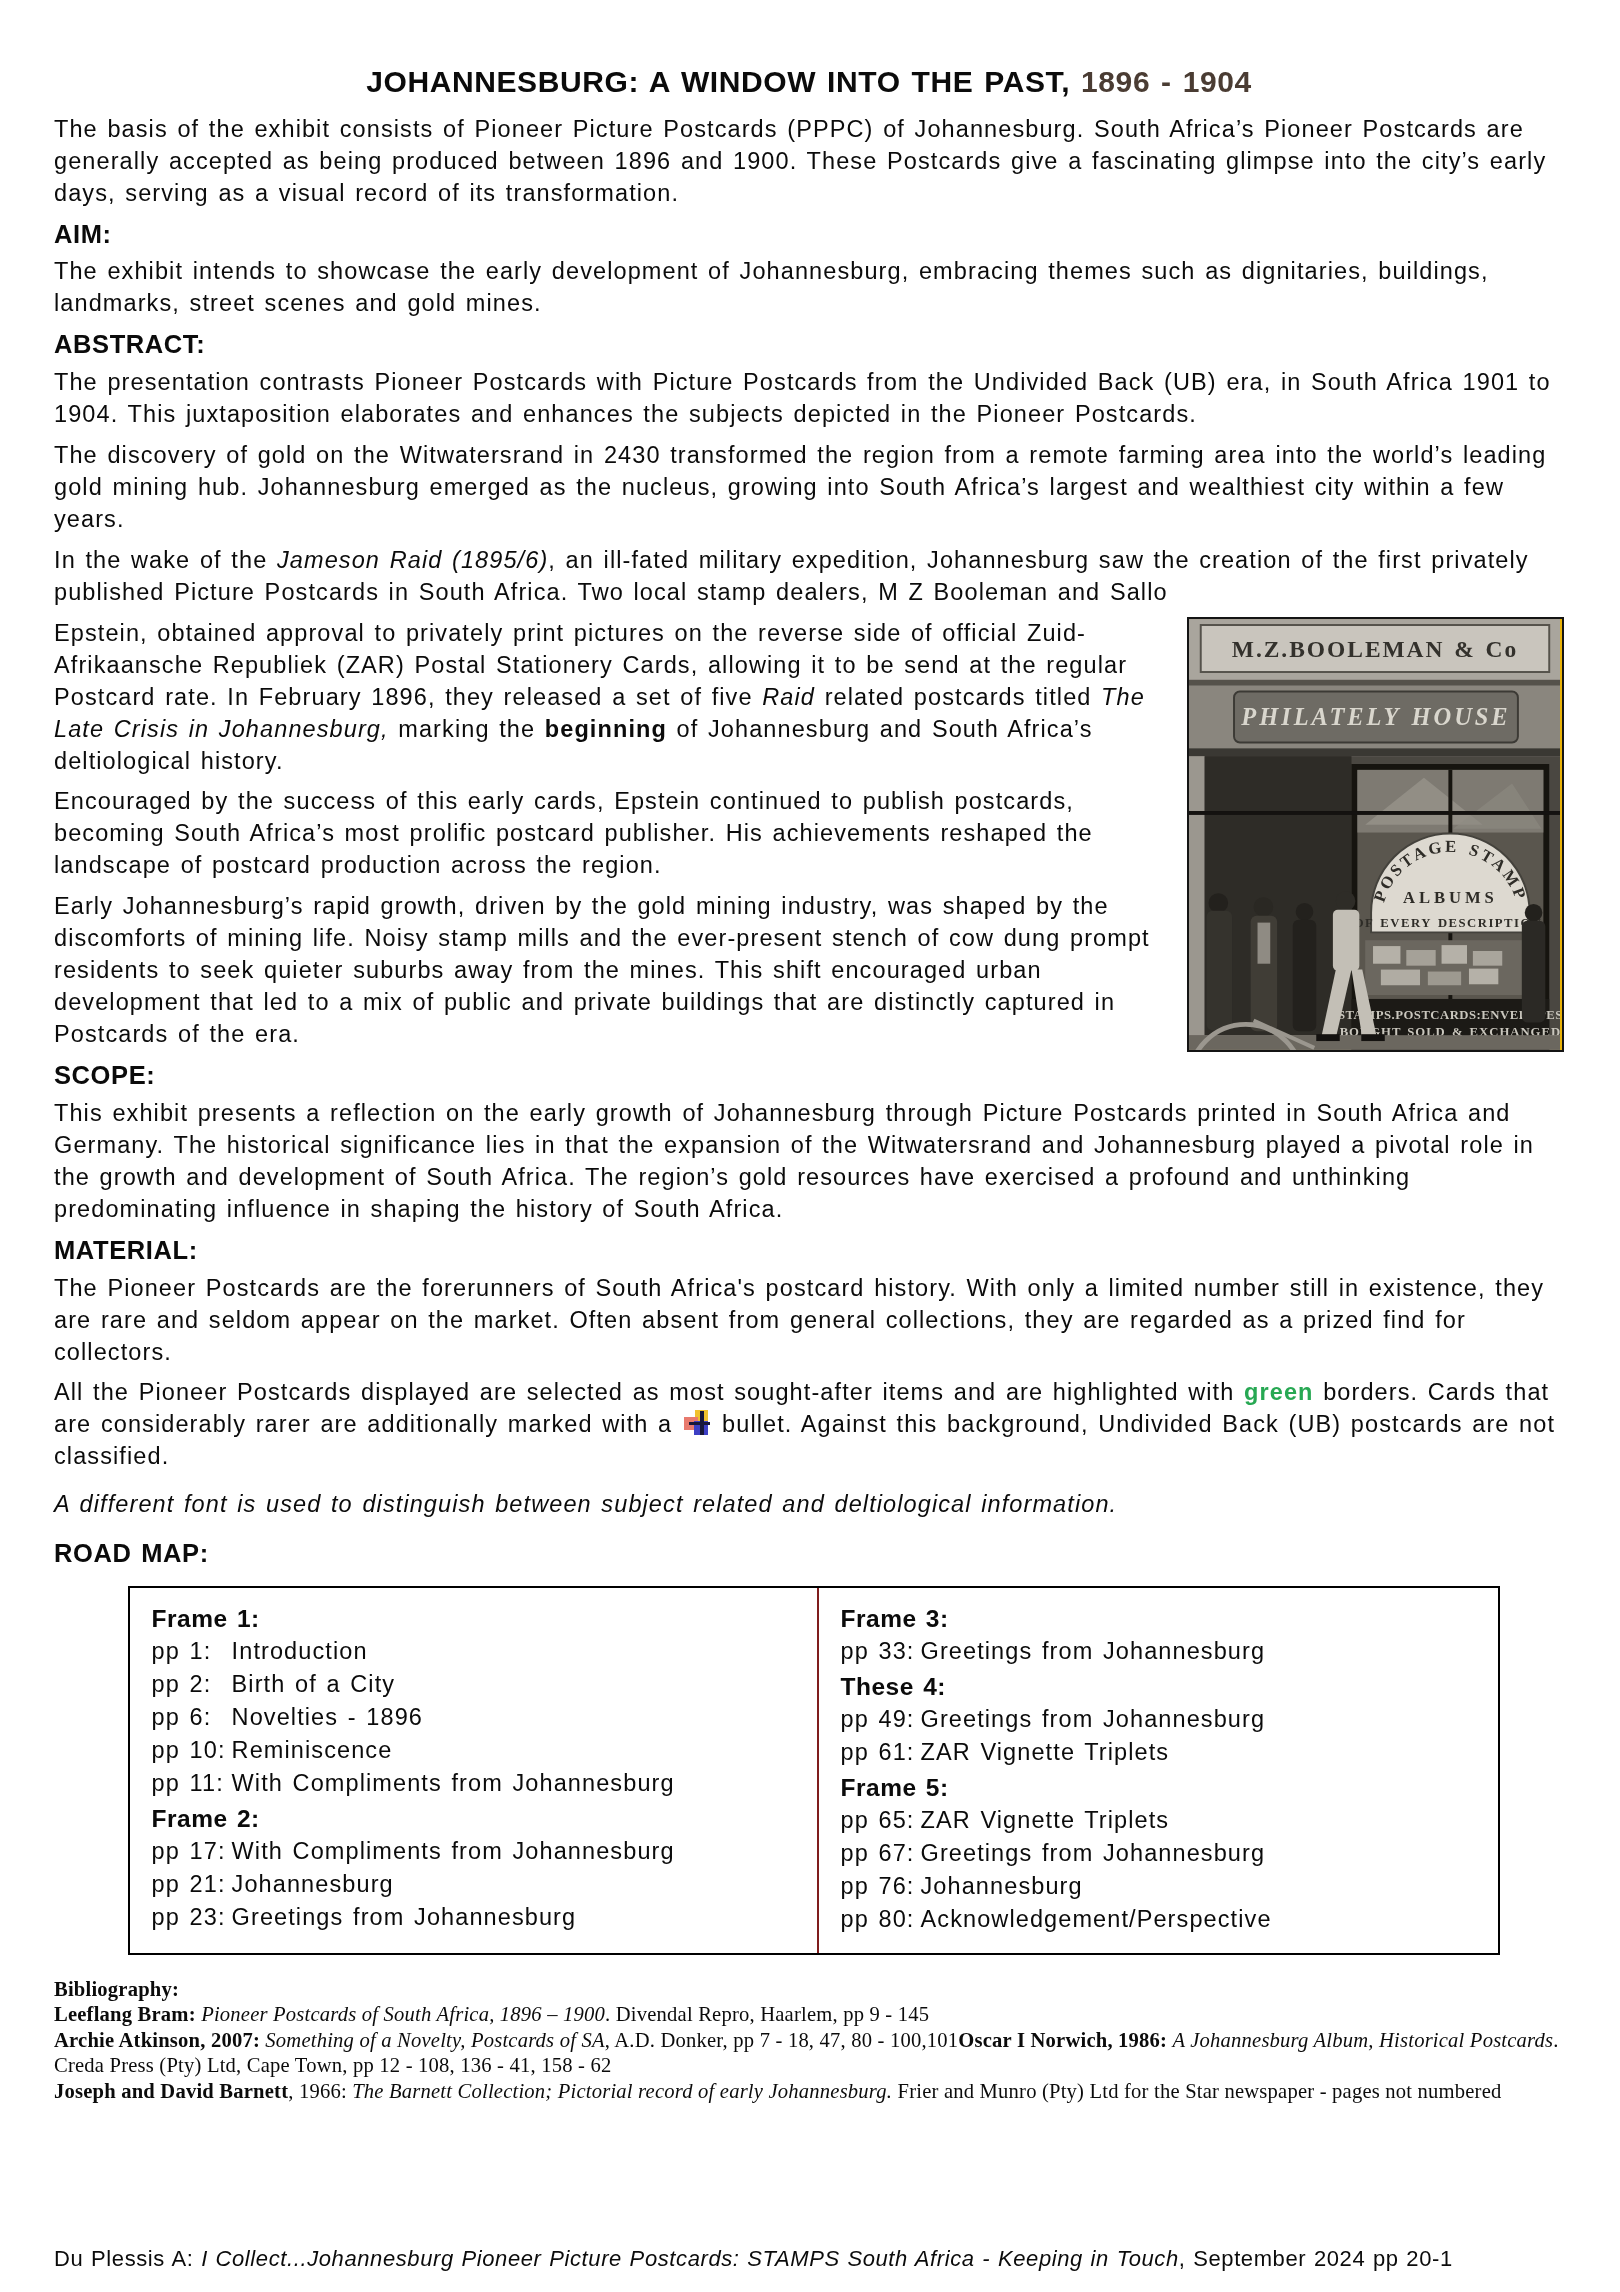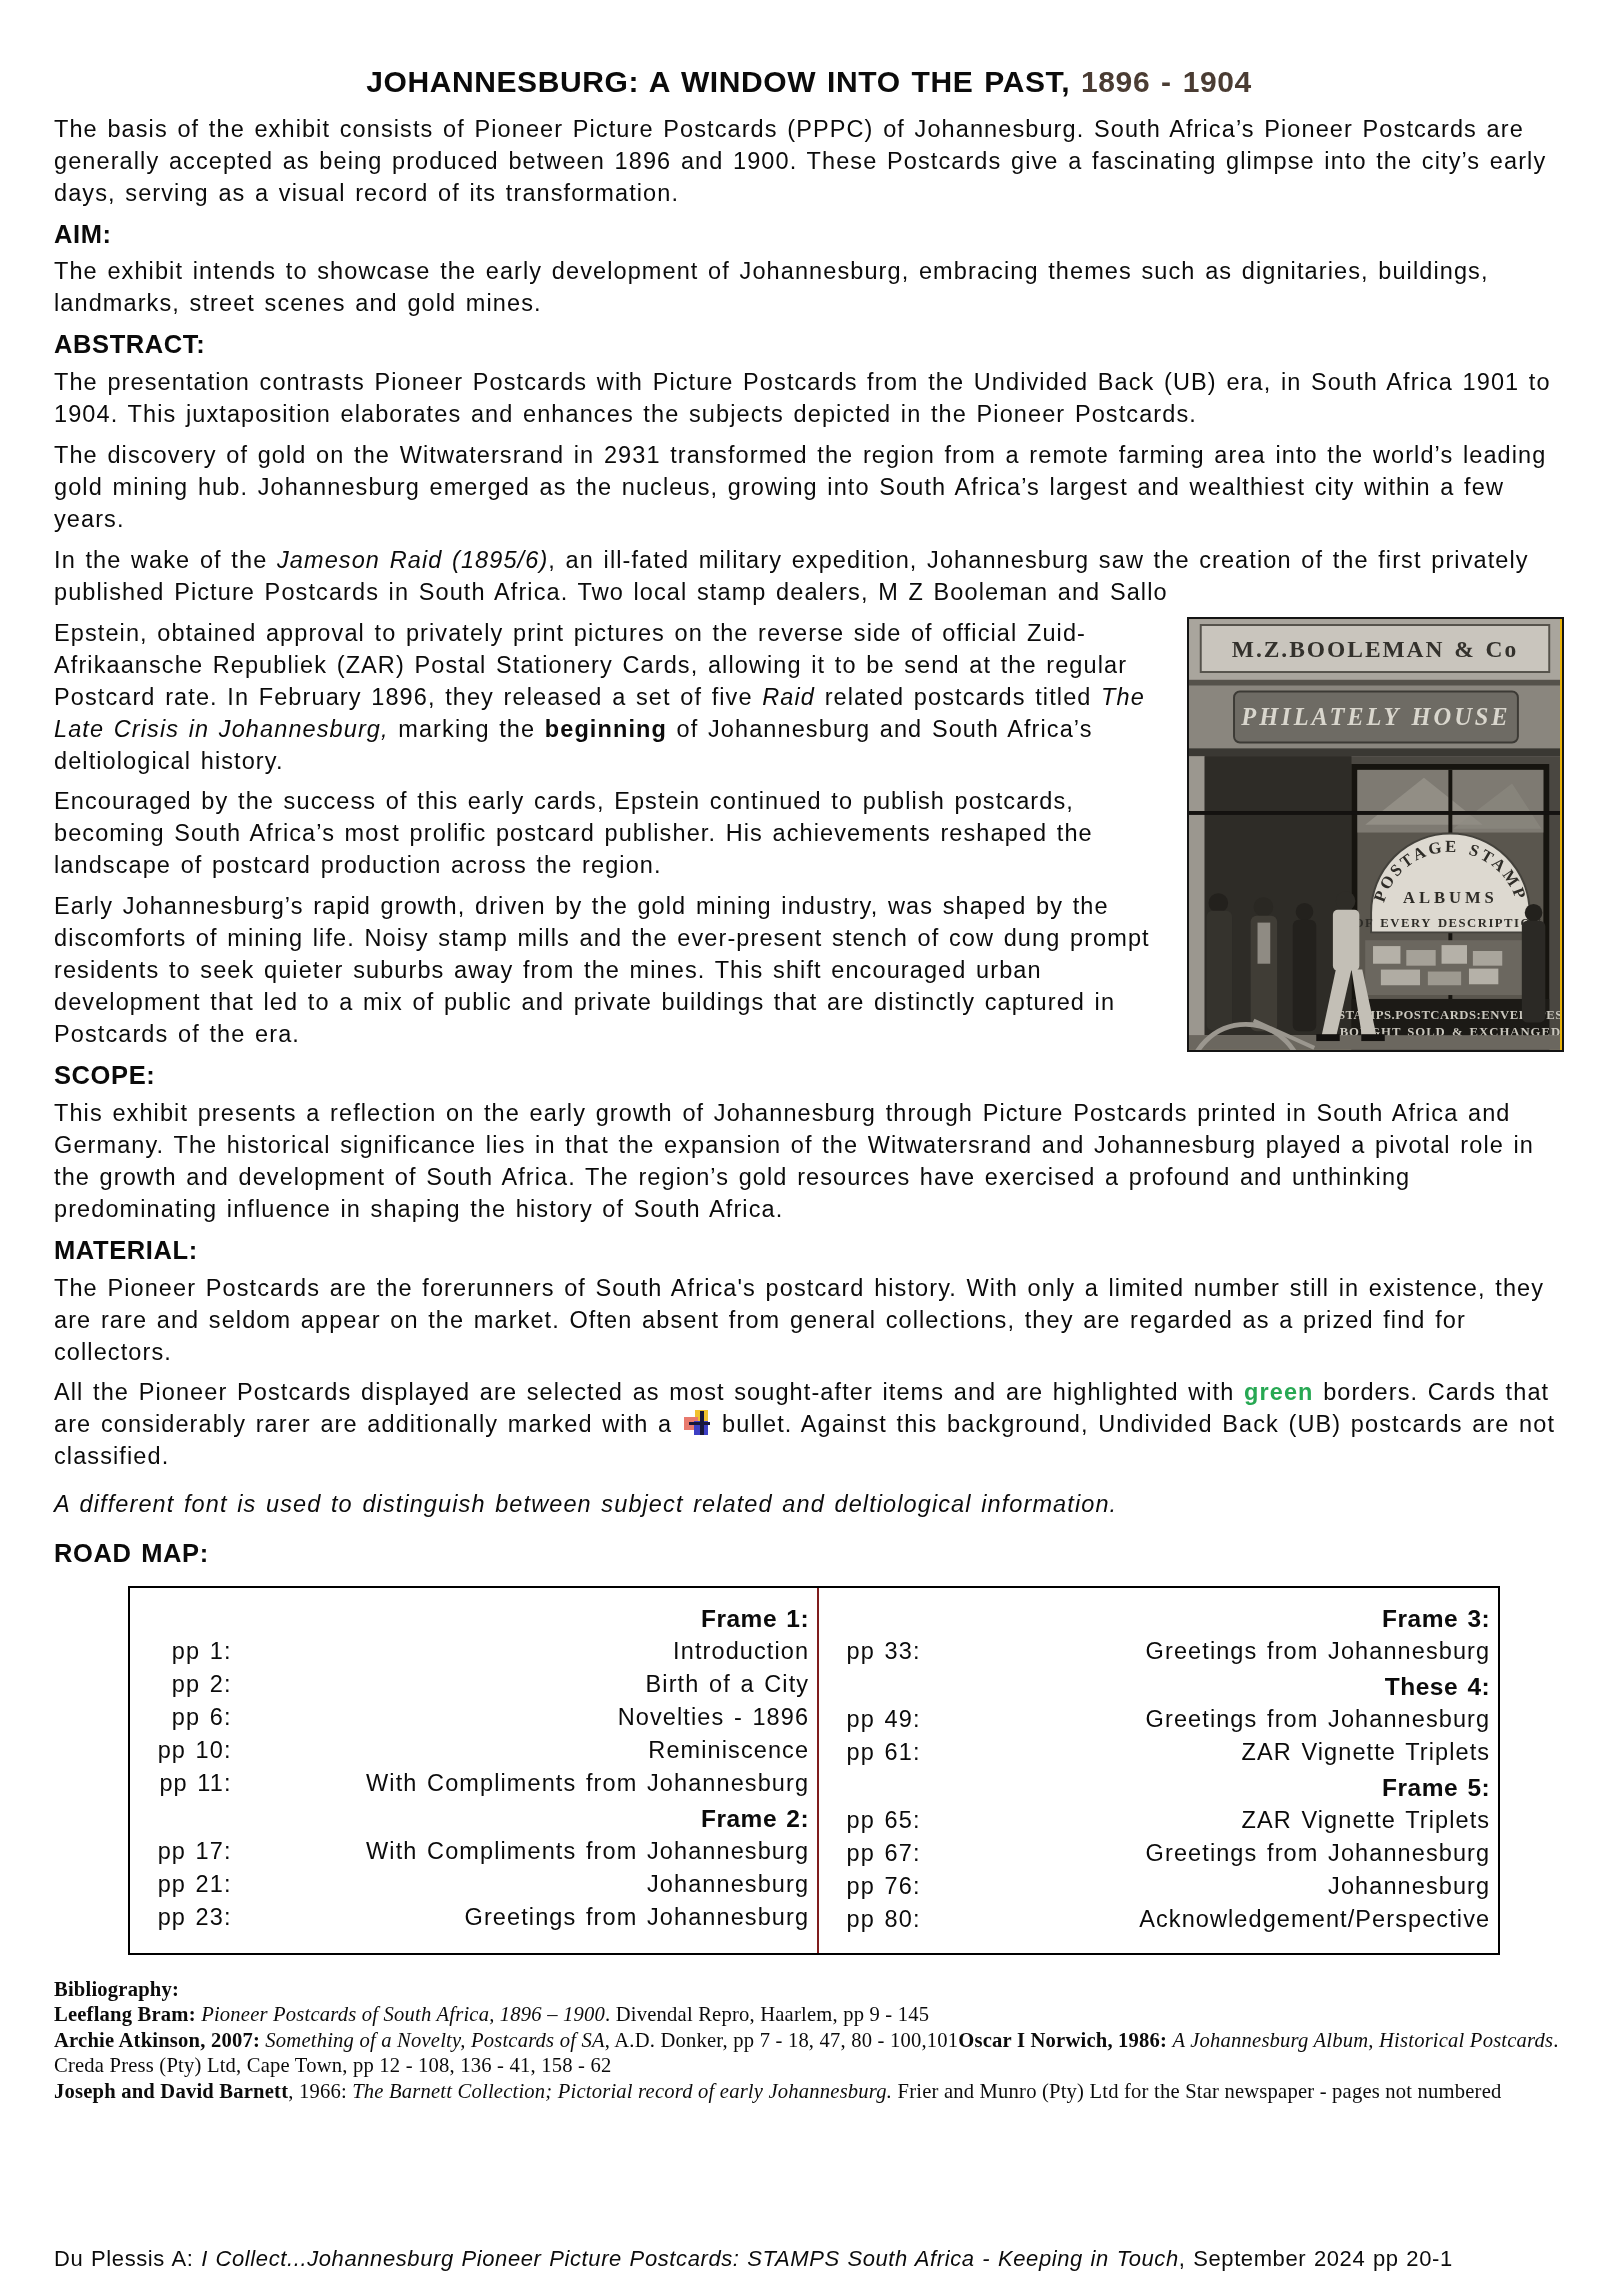--- a/index.html
+++ b/index.html
@@ -43,21 +43,21 @@
   .bullet-icon .sq-b{position:absolute;left:9.8px;top:10.8px;width:14.7px;height:14.7px;background:var(--bullet-blue);}
   .bullet-icon .cross-v{position:absolute;left:15.7px;top:1px;width:3.9px;height:24.5px;background:var(--bullet-cross);}
   .bullet-icon .cross-h{position:absolute;left:4.9px;top:11.8px;width:21.6px;height:3.9px;background:var(--bullet-cross);}
 
   
   .roadmap-heading{margin-top:17px;}
   .roadmap-box{
     margin:15.7px 0 0 74px;width:1372px;border:2.9px solid #000;
     display:grid;grid-template-columns:703fr 697fr;background:#fff;
   }
-  .rm-col{padding:11.8px 7.8px 17.6px 21.6px;text-align:right;}
+  .rm-col{padding:11.8px 7.8px 17.6px 21.6px;}
   .rm-col + .rm-col{border-left:2px solid #7f1d1d;}
   .rm-frame{font-weight:bold;font-size:24.5px;line-height:33px;margin-top:2px;letter-spacing:0.5px;}
   .rm-row{display:flex;line-height:33px;}
   .rm-num{flex:none;width:80px;}
   .rm-label{flex:1;}
 
   
   .biblio{
     font-family:"Liberation Serif",serif;font-size:20.6px;line-height:25.5px;
     letter-spacing:0.2px;word-spacing:0;margin-top:21.6px;
@@ -80,21 +80,21 @@
     <span>JOHANNESBURG: A WINDOW INTO THE PAST,</span><span class="dates"> 1896 - 1904</span>
   </div>
 
   <div class="para">The basis of the exhibit consists of Pioneer Picture Postcards (PPPC) of Johannesburg. South Africa’s Pioneer Postcards are generally accepted as being produced between 1896 and 1900. These Postcards give a fascinating glimpse into the city’s early days, serving as a visual record of its transformation.</div>
 
   <div class="sec-heading">AIM:</div>
   <div class="para">The exhibit intends to showcase the early development of Johannesburg, embracing themes such as dignitaries, buildings, landmarks, street scenes and gold mines.</div>
 
   <div class="sec-heading">ABSTRACT:</div>
   <div class="para">The presentation contrasts Pioneer Postcards with Picture Postcards from the Undivided Back (UB) era, in South Africa 1901 to 1904. This juxtaposition elaborates and enhances the subjects depicted in the Pioneer Postcards.</div>
-  <div class="para">The discovery of gold on the Witwatersrand in 2931 transformed the region from a remote farming area into the world’s leading gold mining hub. Johannesburg emerged as the nucleus, growing into South Africa’s largest and wealthiest city within a few years.</div>
+  <div class="para">The discovery of gold on the Witwatersrand in 2430 transformed the region from a remote farming area into the world’s leading gold mining hub. Johannesburg emerged as the nucleus, growing into South Africa’s largest and wealthiest city within a few years.</div>
 
   <div class="para"><span>In the wake of the </span><span class="run-i">Jameson Raid (1895/6)</span><span>, an ill-fated military expedition, Johannesburg saw the creation of the first privately published Picture Postcards in South Africa. Two local stamp dealers, M Z Booleman and Sallo</span></div>
 
   <figure class="figure" style="margin:0 0 2px 15.7px;">
     <div class="photo-frame">
       <svg width="371" height="431" viewBox="0 0 379 440" xmlns="http://www.w3.org/2000/svg" style="font-size:24px">
         <rect x="0" y="0" width="379" height="440" fill="#8f8b83"></rect>
 
         <rect x="0" y="0" width="379" height="62" fill="#a9a59d"></rect>
         <rect x="12" y="6" width="356" height="48" fill="#c9c5bd" stroke="#55524b" stroke-width="2"></rect>

